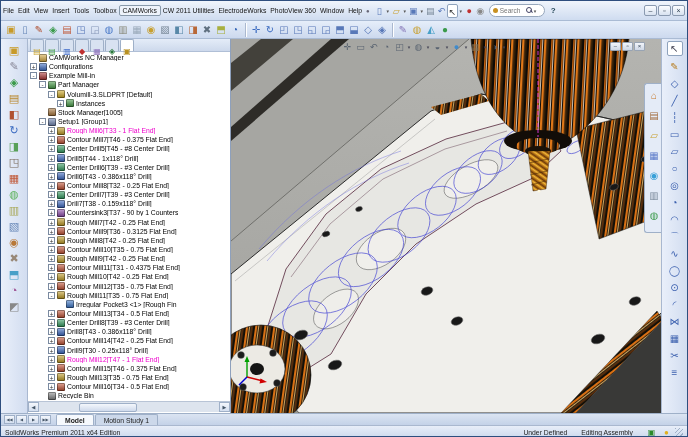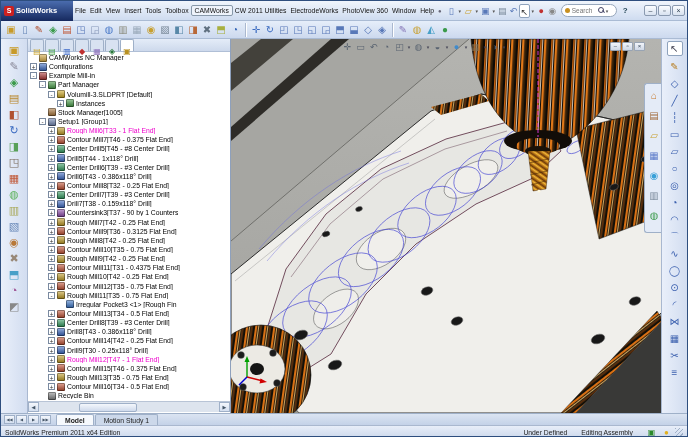--- a/index.html
+++ b/index.html
@@ -116,24 +116,20 @@
 .sico { width:9px; height:9px; font-size:8px; line-height:9px; text-align:center; margin-right:6px;}
 .grip { width:8px; height:8px; margin-left:4px;
   background:repeating-linear-gradient(135deg,#9fb0c8 0 1px,transparent 1px 3px); }
 </style>
 </head>
 <body>
 
 <div id="win">
 
   <div class="row1">
-    <div class="logo">
-      <span class="lsq">S</span>
-      <span class="ltx">SolidWorks</span>
-    </div>
     <div class="menus">
 
     <span class="mi">File</span>
         <span class="mi">Edit</span>
         <span class="mi">View</span>
         <span class="mi">Insert</span>
         <span class="mi">Tools</span>
         <span class="mi">Toolbox</span>
         <span class="mi active">CAMWorks</span>
         <span class="mi">CW 2011 Utilities</span>

